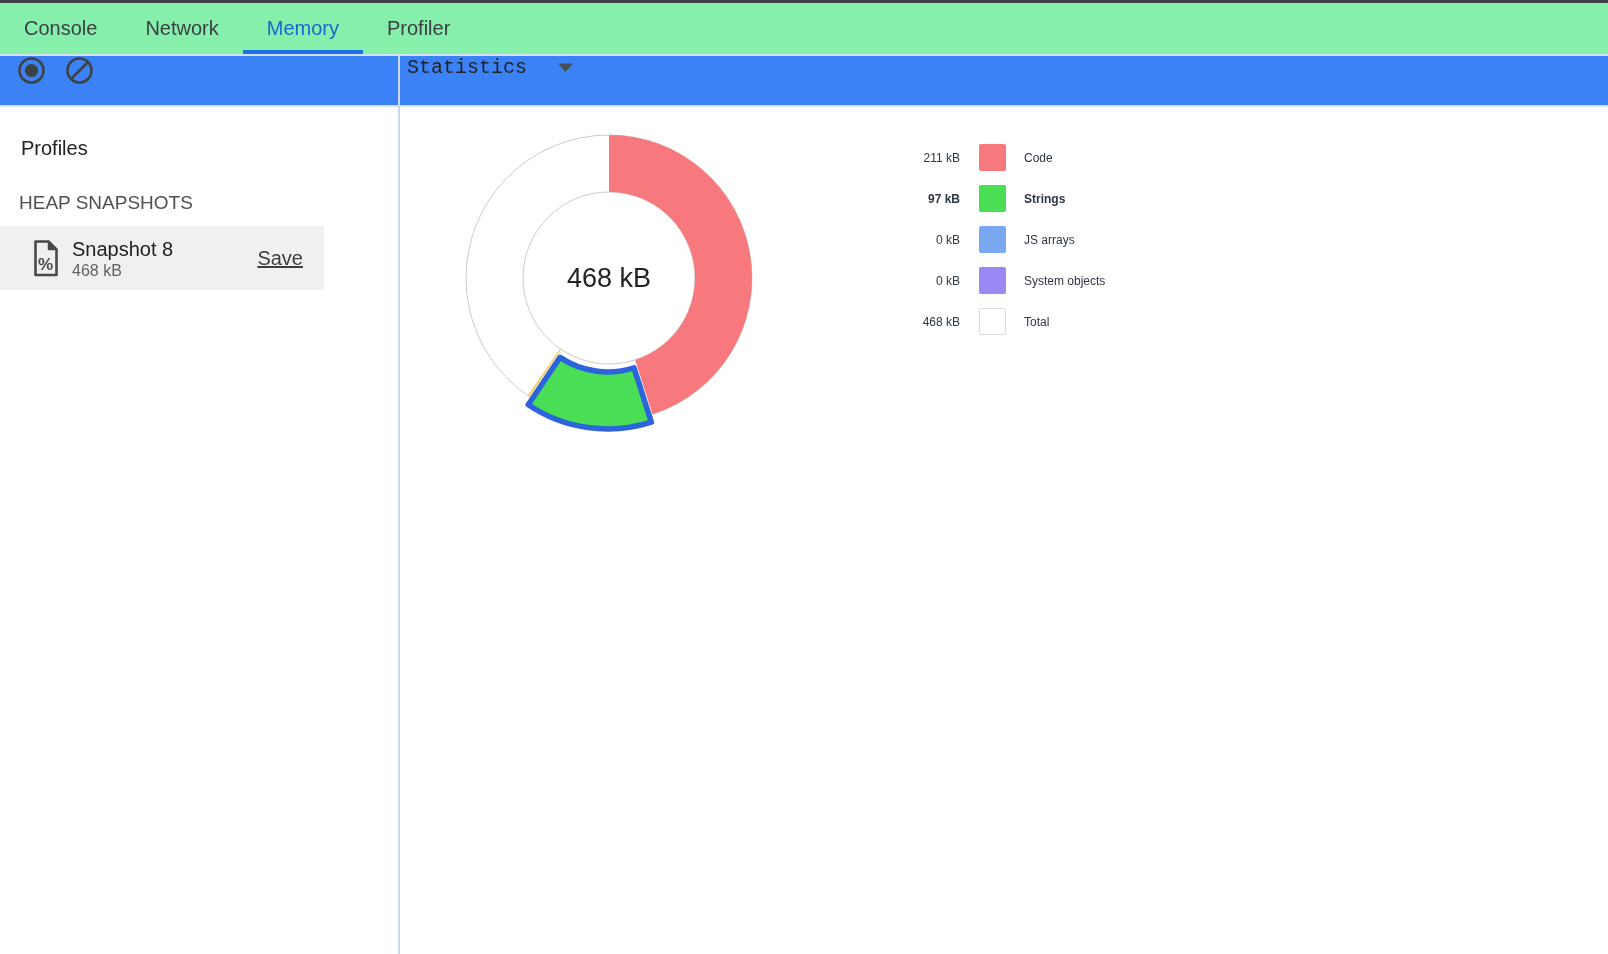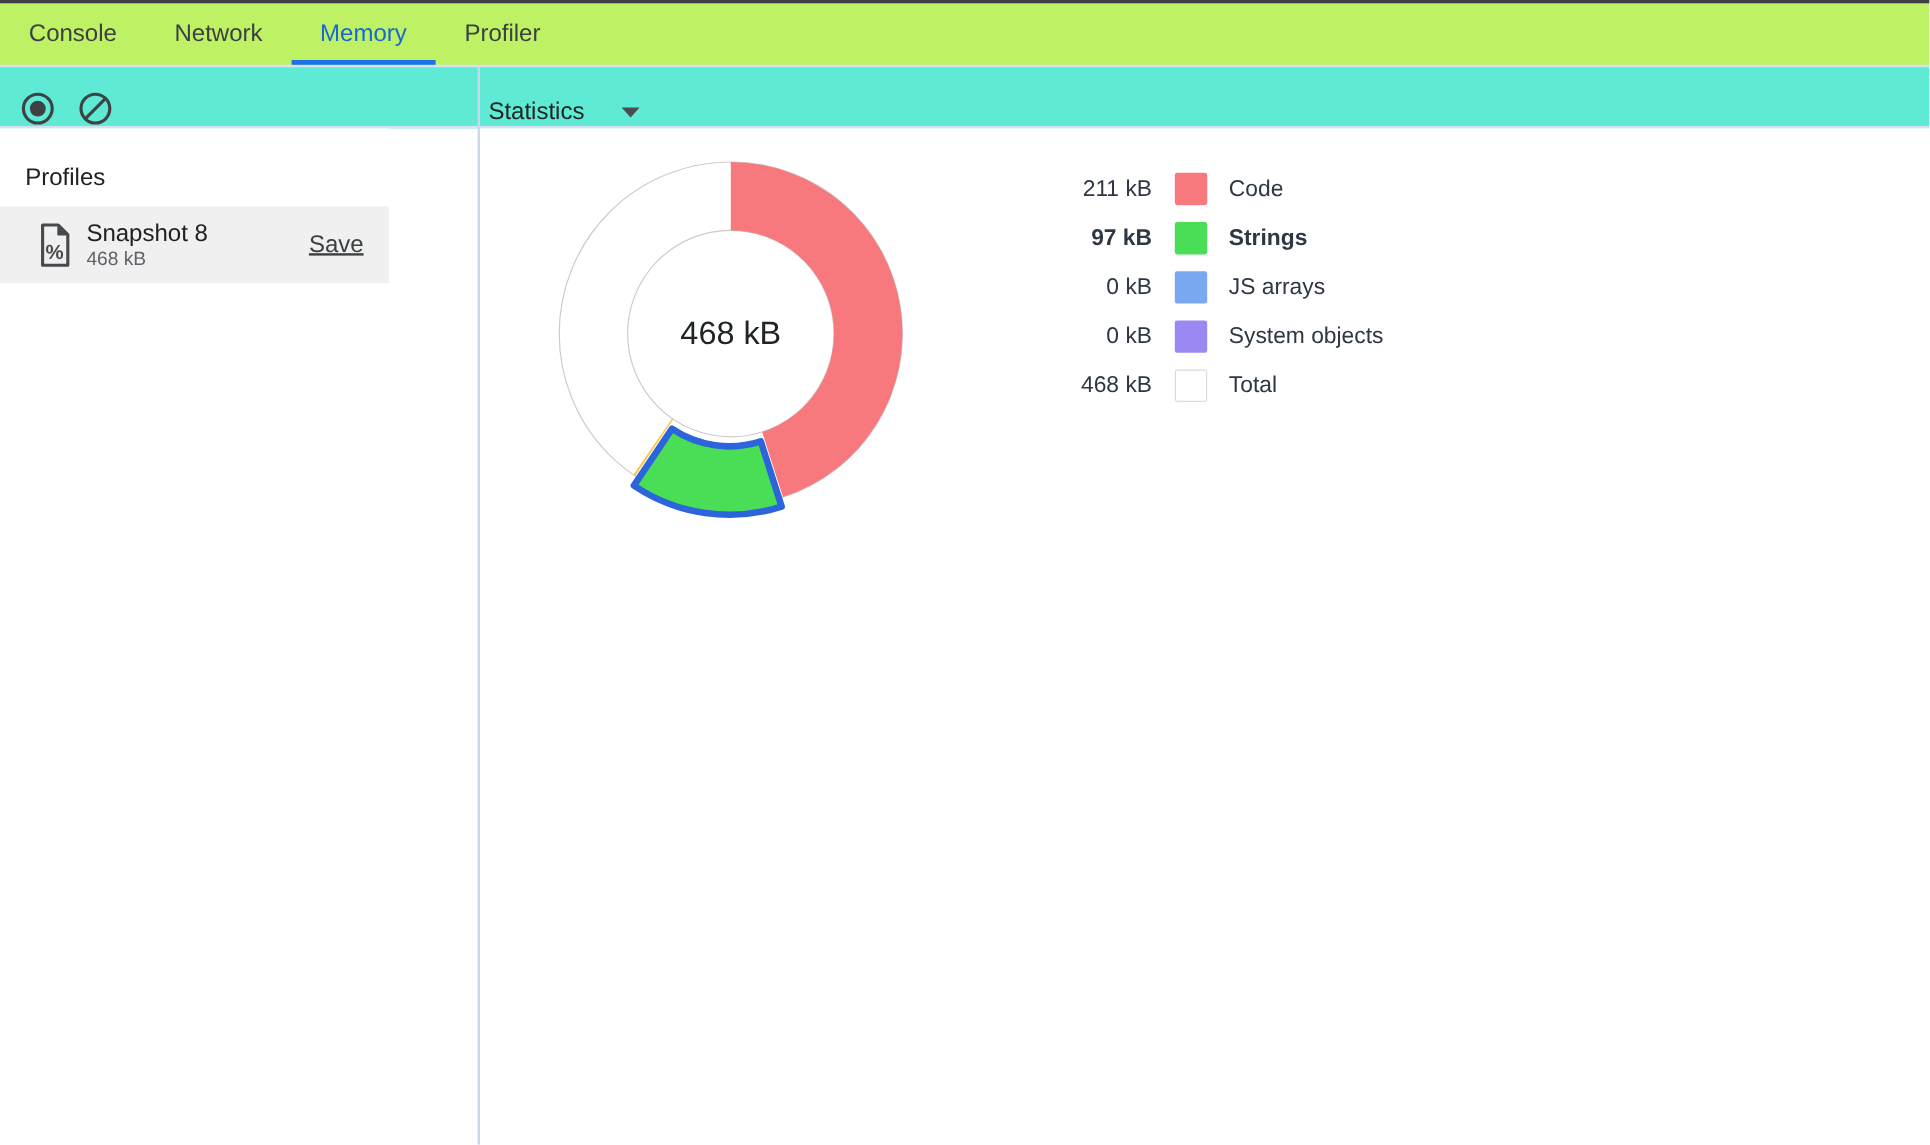--- a/index.html
+++ b/index.html
@@ -5,32 +5,32 @@
   html,body{margin:0;padding:0;}
   body{
     width:1608px;height:954px;position:relative;overflow:hidden;
     background:#ffffff;font-family:"Liberation Sans",sans-serif;
     -webkit-font-smoothing:antialiased;
   }
   
   .top-strip{position:absolute;top:0;left:0;right:0;height:3px;background:#3e4043;}
   .tabbar{
     position:absolute;top:3px;left:0;right:0;height:51px;
-    background:#bef264;border-bottom:2px solid #d7e1f2;
+    background:#86efac;border-bottom:2px solid #d7e1f2;
     display:flex;align-items:stretch;
   }
   .tab{
     display:flex;align-items:center;padding:0 24px;font-size:20px;color:#3c4043;
     cursor:default;box-sizing:border-box;
   }
   .tab.active{color:#1967d2;border-bottom:4px solid #1a73e8;padding-top:4px;}
   
   .toolbar{
-    position:absolute;top:56px;left:0;right:0;height:49px;background:#5eead4;
-    border-bottom:2px solid #d7e1f2;display:flex;align-items:flex-end;
+    position:absolute;top:56px;left:0;right:0;height:49px;background:#3b82f6;
+    border-bottom:2px solid #d7e1f2;display:flex;align-items:flex-start;font-family:Liberation Mono, monospace;
   }
   .toolbar-left{width:398px;flex:0 0 398px;display:flex;align-items:center;padding-left:17px;box-sizing:border-box;gap:19px;}
   .icon-btn{width:29px;height:29px;display:flex;align-items:center;justify-content:center;cursor:pointer;}
   .toolbar-right{display:flex;align-items:center;padding-left:9px;}
   .stats-select{display:flex;align-items:center;font-size:20px;color:#232323;cursor:pointer;}
   .stats-select .caret{margin-left:30px;display:flex;}
   
   .vdivider{position:absolute;top:56px;bottom:0;left:398px;width:2px;background:#cbd8ec;}
   
   .sidebar{position:absolute;top:107px;left:0;width:324px;bottom:0;background:#fff;}
@@ -41,21 +41,21 @@
     padding:0 21px 0 32px;box-sizing:border-box;cursor:pointer;
   }
   .snapshot-meta{margin-left:12px;display:flex;flex-direction:column;justify-content:center;}
   .snapshot-name{font-size:20px;color:#202124;line-height:24px;}
   .snapshot-size{font-size:16px;color:#5f6368;line-height:19px;}
   .save-link{margin-left:auto;font-size:20px;color:#3c4043;text-decoration:underline;cursor:pointer;}
   
   .main{position:absolute;top:107px;left:400px;right:0;bottom:0;background:#fff;}
   .donut{position:absolute;left:49px;top:11px;width:320px;height:320px;}
   .legend{position:absolute;left:440px;top:30px;}
-  .legend-row{display:flex;align-items:center;height:41px;font-size:19px;color:#2e3742;}
+  .legend-row{display:flex;align-items:center;height:41px;font-size:12px;color:#2e3742;}
   .legend-row.selected{font-weight:bold;}
   .legend-num{width:120px;text-align:right;margin-right:19px;white-space:nowrap;}
   .legend-swatch{width:27px;height:27px;border-radius:2px;margin-right:18px;box-sizing:border-box;flex:0 0 27px;}
   .legend-swatch.total{border:1px solid #dcdcdc;}
   .legend-label{white-space:nowrap;}
 </style>
 </head>
 <body>
 
 <div class="top-strip"></div>
@@ -91,20 +91,21 @@
           </svg>
       </span>
     </div>
   </div>
 </div>
 
 <div class="vdivider"></div>
 
 <div class="sidebar">
   <div class="profiles-title">Profiles</div>
+  <div class="section-title">HEAP SNAPSHOTS</div>
   <div class="snapshot-row">
     <svg width="28" height="43" viewBox="0 0 28 43">
       <path d="M3.5 4.5 h13 l8 8 v25.5 h-21 Z" fill="none" stroke="#474a4d" stroke-width="2.6" stroke-linejoin="round"></path>
       <path d="M16.5 4.5 v8 h8 Z" fill="#474a4d" stroke="#474a4d" stroke-width="1.5" stroke-linejoin="round"></path>
       <text x="13.5" y="33" text-anchor="middle" font-size="17" font-weight="bold" fill="#474a4d" font-family="Liberation Sans, sans-serif">%</text>
     </svg>
     <div class="snapshot-meta">
       <span class="snapshot-name">Snapshot 8</span>
       <span class="snapshot-size">468 kB</span>
     </div>

